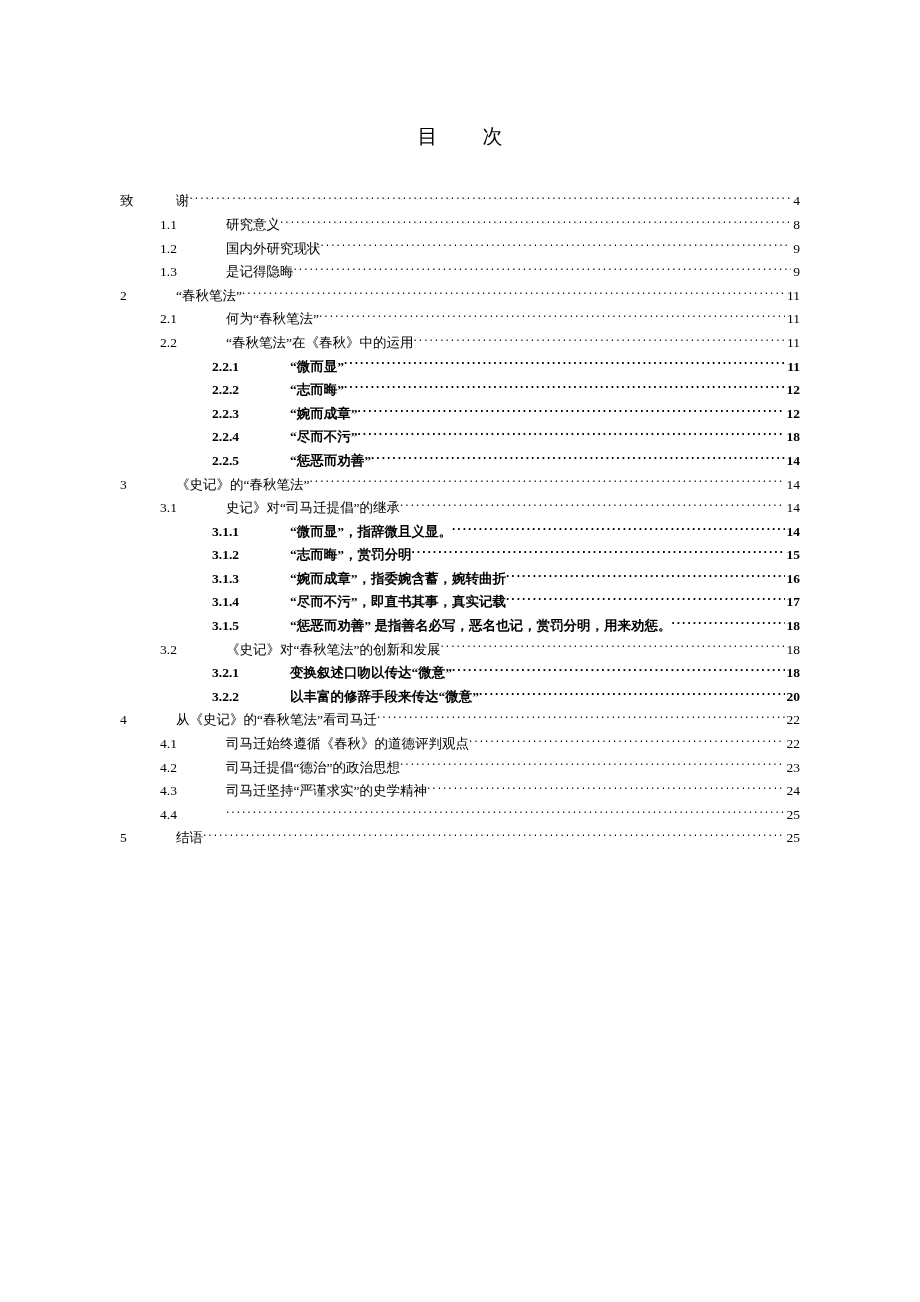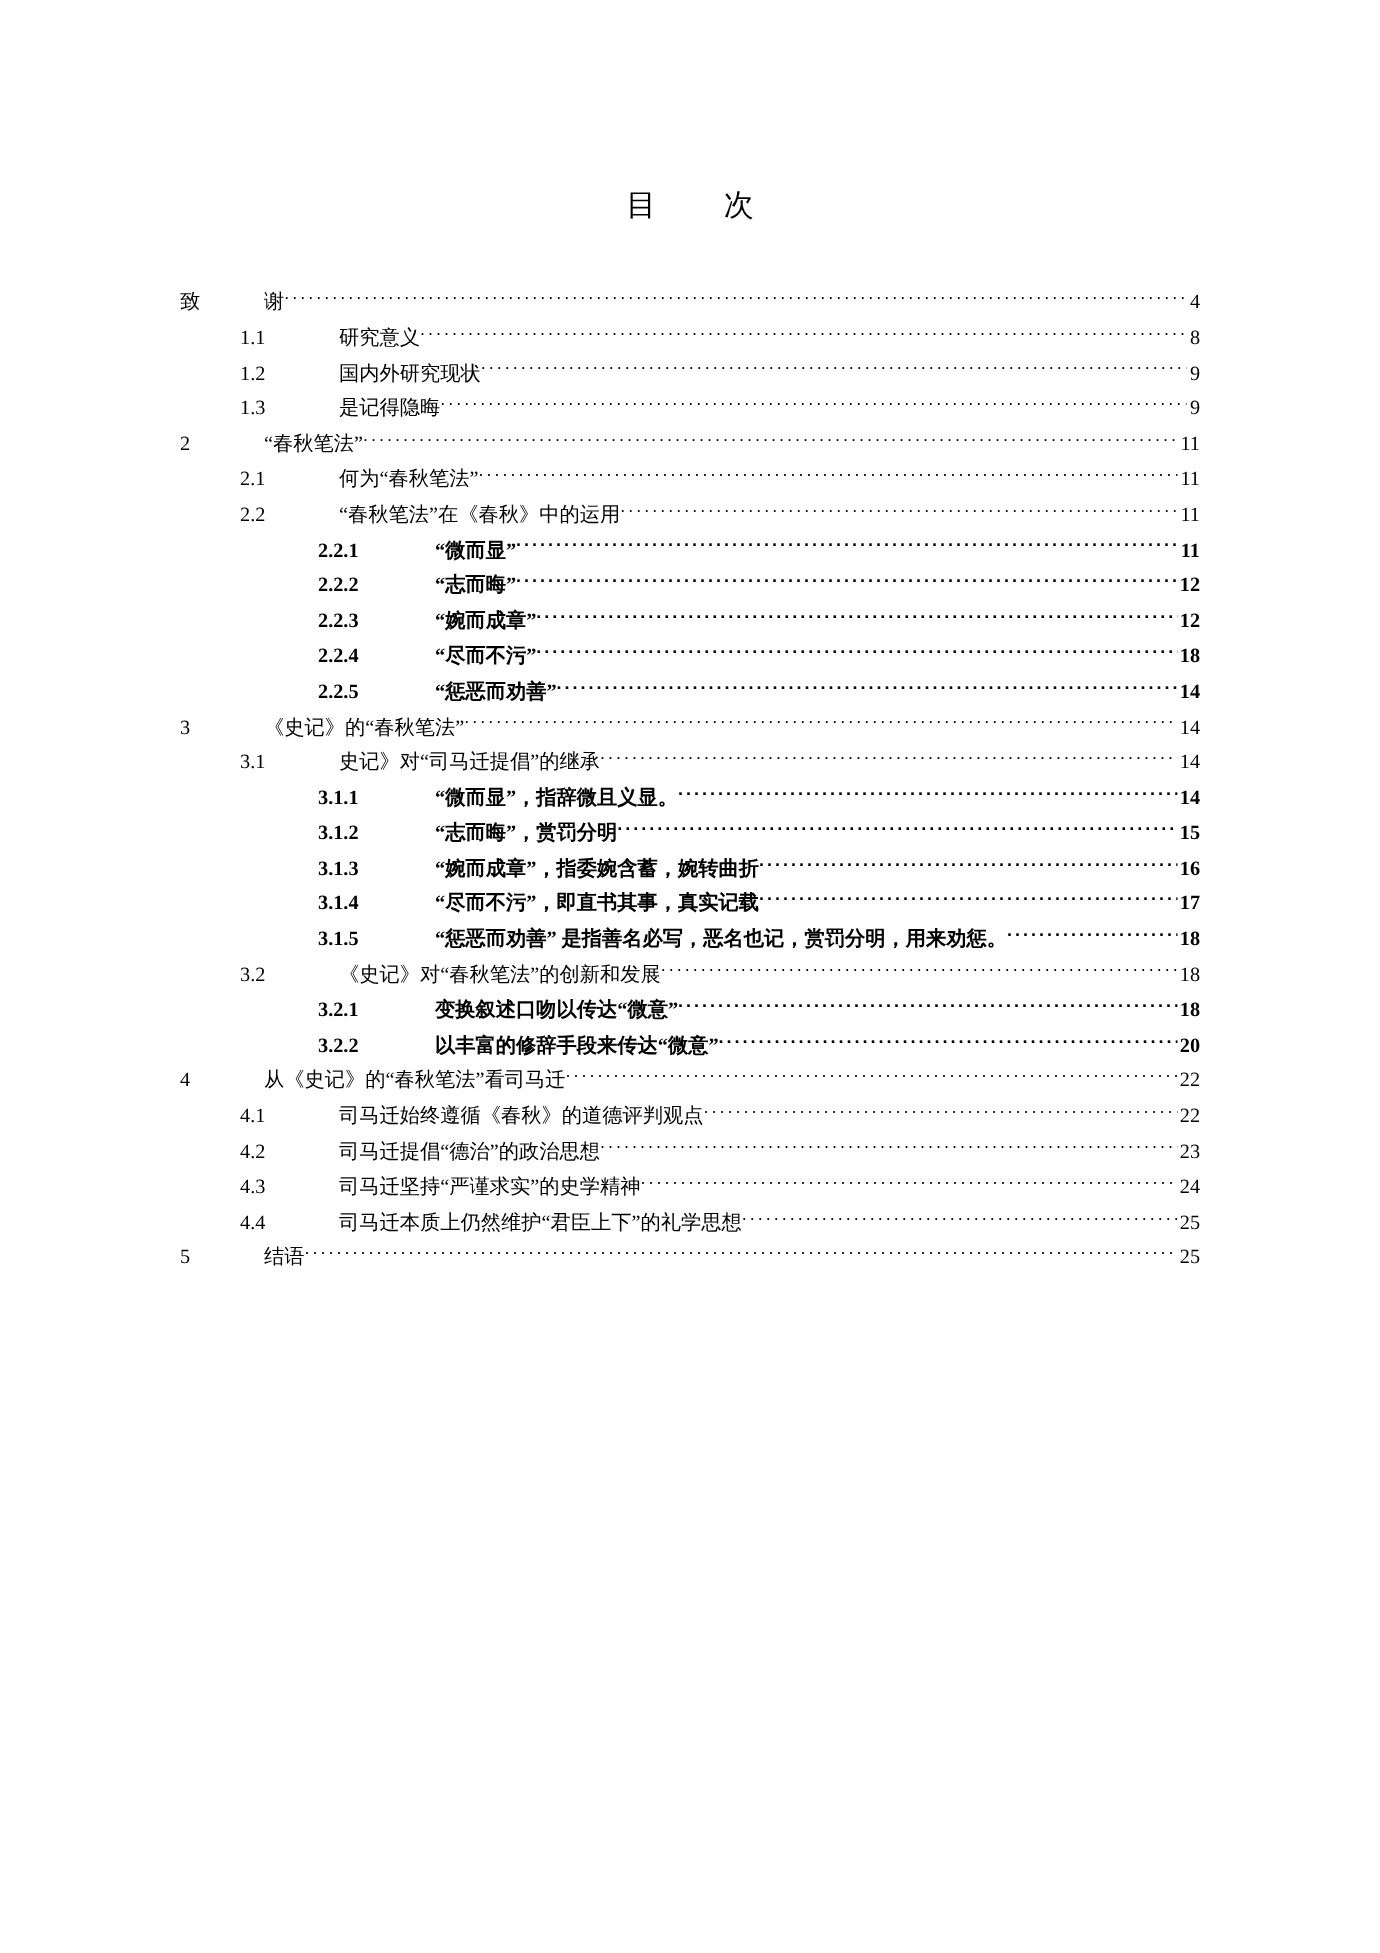--- a/index.html
+++ b/index.html
@@ -224,21 +224,20 @@
         <span class="toc-page">23</span>
       </div>
       <div class="toc-row lvl1">
         <span class="toc-num num-l1">4.3</span>
         <span class="toc-text">司马迁坚持“严谨求实”的史学精神</span>
         <span class="toc-leader"></span>
         <span class="toc-page">24</span>
       </div>
       <div class="toc-row lvl1">
         <span class="toc-num num-l1">4.4</span>
-        <span class="toc-text">司马迁本质上仍然维护“君臣上下”的礼学思想</span>
         <span class="toc-leader"></span>
         <span class="toc-page">25</span>
       </div>
       <div class="toc-row lvl0">
         <span class="toc-num num-l0">5</span>
         <span class="toc-text">结语</span>
         <span class="toc-leader"></span>
         <span class="toc-page">25</span>
       </div>
     </div>

